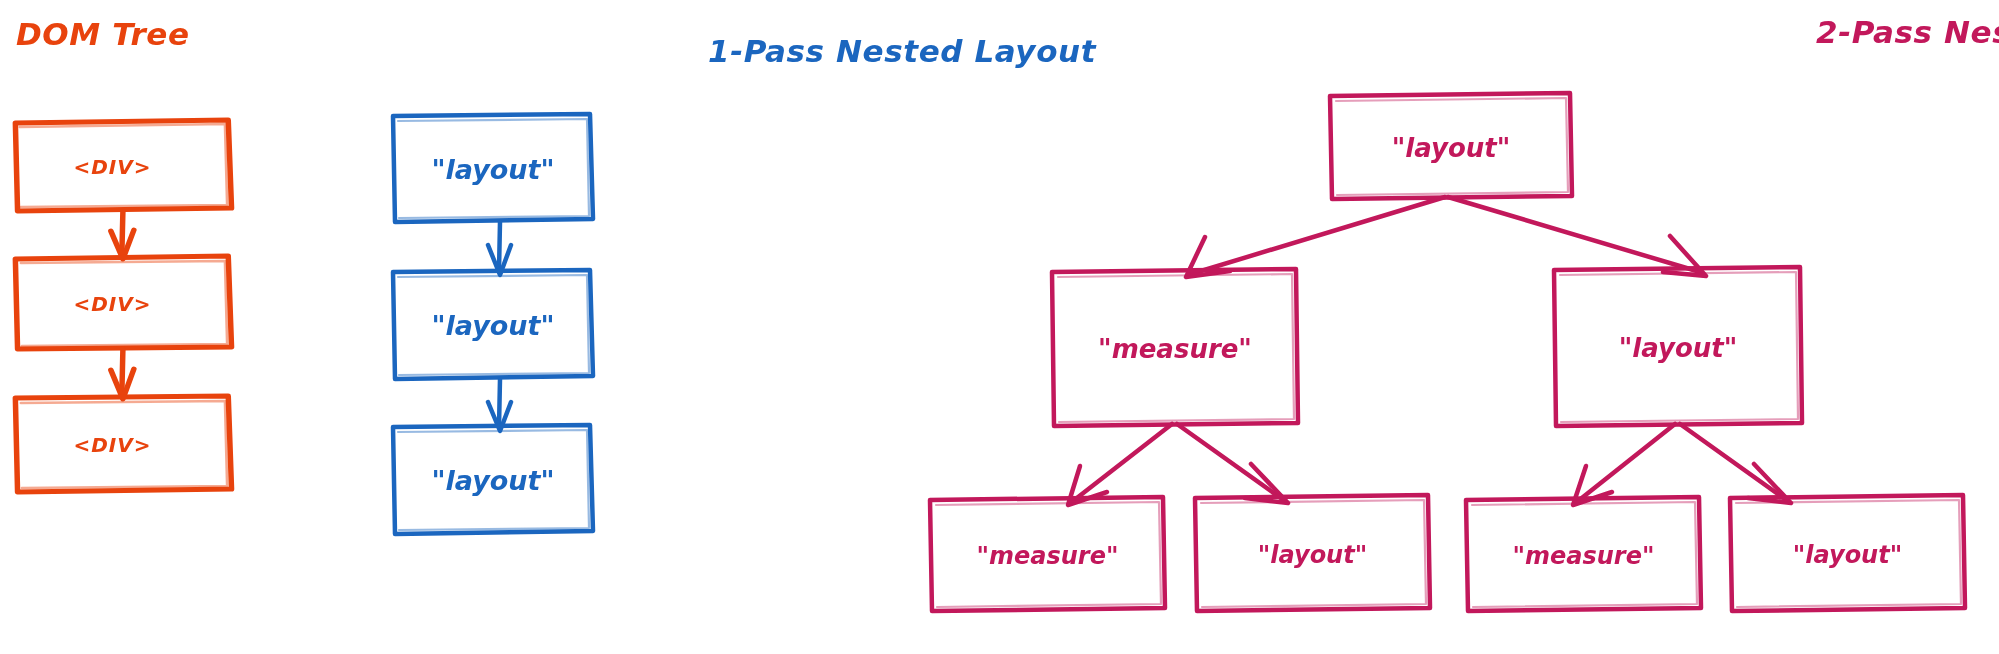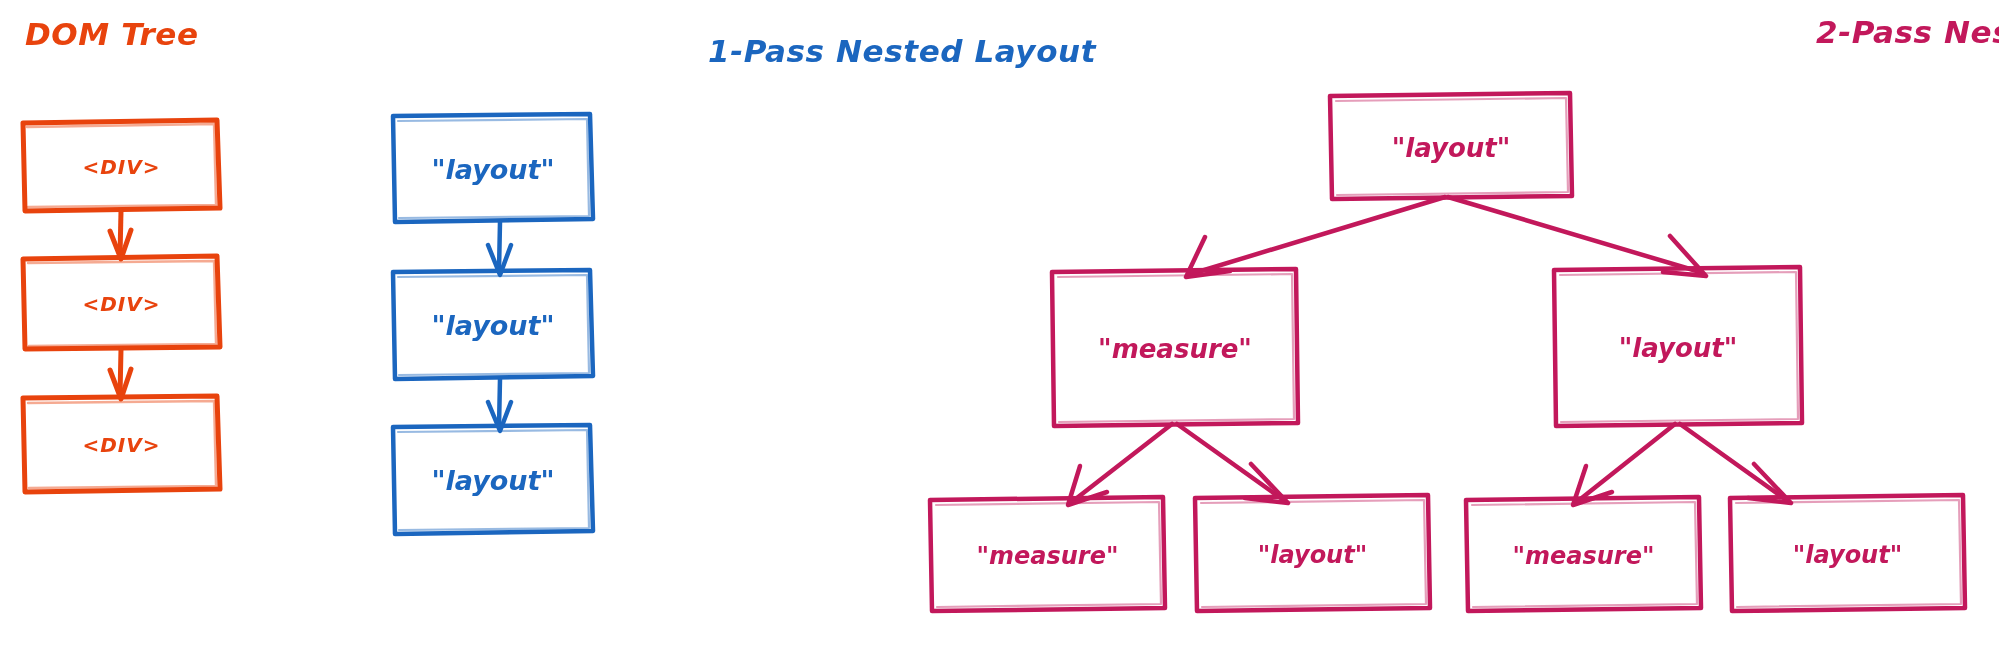--- a/index.html
+++ b/index.html
@@ -14,21 +14,21 @@
     font-family: "DejaVu Sans", sans-serif;
     overflow: hidden;
   }
   #stage {
     position: relative;
     width: 1999px;
     height: 654px;
     background: #ffffff;
   }
   .panel { position: absolute; top: 0; height: 654px; }
-  #panel-dom      { left: 9px;    width: 380px;  }
+  #panel-dom      { left: 0px;    width: 380px; padding-left: 37px;  }
   #panel-onepass  { left: 368px;  width: 520px; margin-top: 19px;  }
   #panel-twopass  { left: 900px;  width: 1099px; }
 
   .title {
     position: absolute;
     white-space: nowrap;
     font-family: "DejaVu Sans", sans-serif;
     font-size: 31px;
     font-weight: 700;
     font-style: italic;

